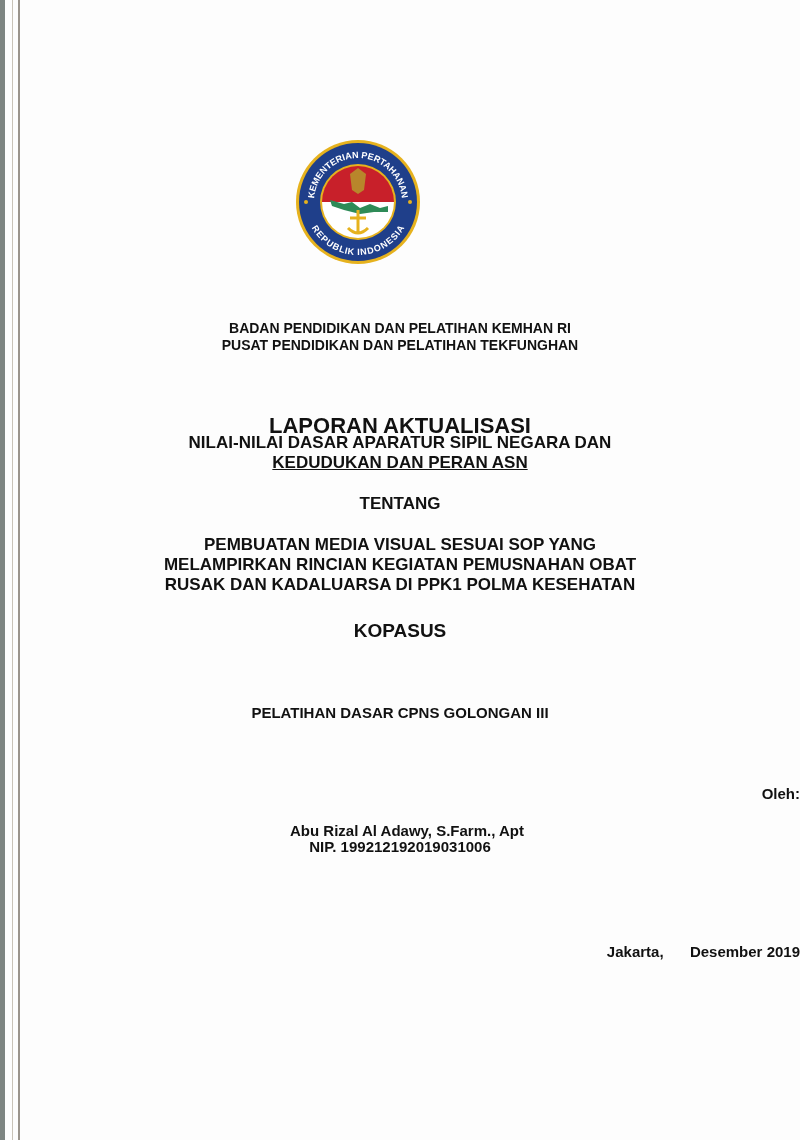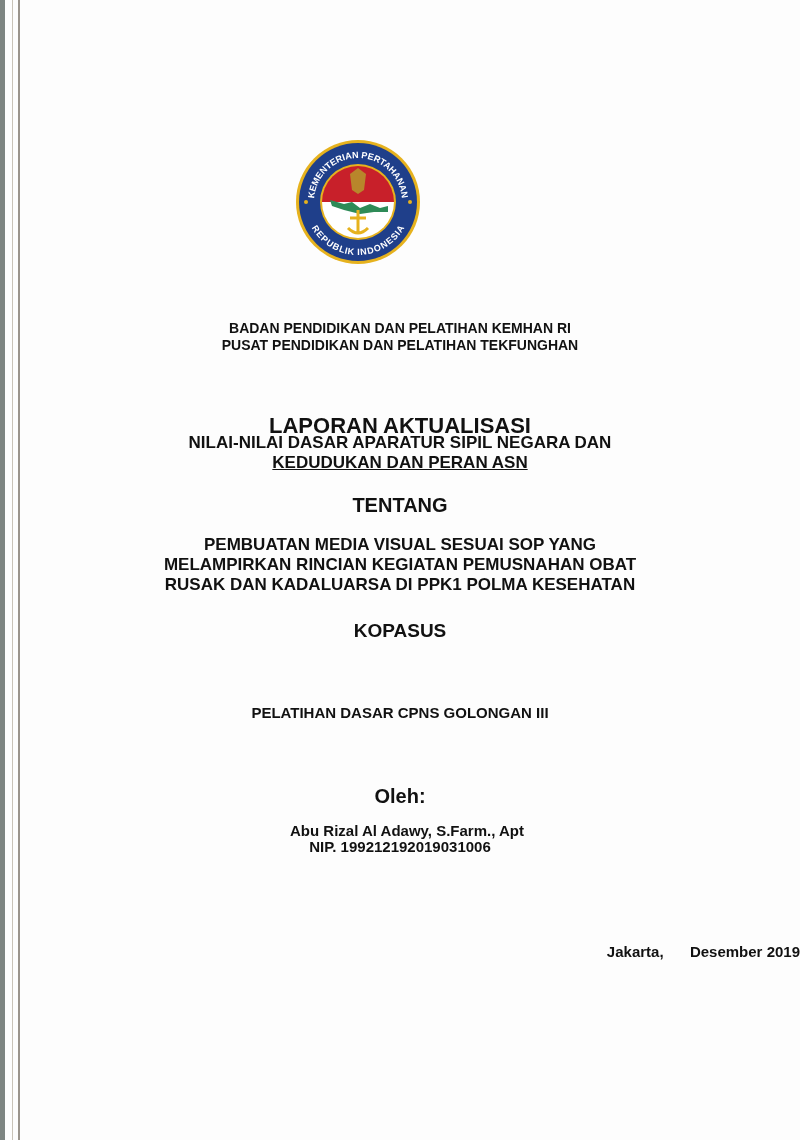--- a/index.html
+++ b/index.html
@@ -52,30 +52,30 @@
   </svg>
 </div>
 
 <div class="t" style="top:320px;font-size:14px;">BADAN PENDIDIKAN DAN PELATIHAN KEMHAN RI</div>
 <div class="t" style="top:337px;font-size:14px;">PUSAT PENDIDIKAN DAN PELATIHAN TEKFUNGHAN</div>
 
 <div class="t" style="top:413px;font-size:22px;">LAPORAN AKTUALISASI</div>
 <div class="t" style="top:433px;font-size:17px;">NILAI-NILAI DASAR APARATUR SIPIL NEGARA DAN</div>
 <div class="t" style="top:453px;font-size:17px;text-decoration:underline;">KEDUDUKAN DAN PERAN ASN</div>
 
-<div class="t" style="top:494px;font-size:20px;">TENTANG</div>
+<div class="t" style="top:494px;font-size:17px;">TENTANG</div>
 
 <div class="t" style="top:535px;font-size:17px;">PEMBUATAN MEDIA VISUAL SESUAI SOP YANG</div>
 <div class="t" style="top:555px;font-size:17px;">MELAMPIRKAN RINCIAN KEGIATAN PEMUSNAHAN OBAT</div>
 <div class="t" style="top:575px;font-size:17px;">RUSAK DAN KADALUARSA DI PPK1 POLMA KESEHATAN</div>
 <div class="t" style="top:620px;font-size:19px;">KOPASUS</div>
 
 <div class="t" style="top:704px;font-size:15px;">PELATIHAN DASAR CPNS GOLONGAN III</div>
 
-<div class="t" style="top:785px;font-size:20px;">Oleh:</div>
+<div class="t" style="top:785px;font-size:15px;text-align:right;">Oleh:</div>
 <div class="t" style="top:822px;font-size:15px;margin-left:7px;">Abu Rizal Al Adawy, S.Farm., Apt</div>
 <div class="t" style="top:838px;font-size:15px;">NIP. 199212192019031006</div>
 
 <div class="t" style="top:943px;font-size:15px;text-align:right;">
   <span>Jakarta,</span>
   <span style="display:inline-block;width:18px;"></span>
   <span>Desember 2019</span>
 </div>
 
 </body></html>

